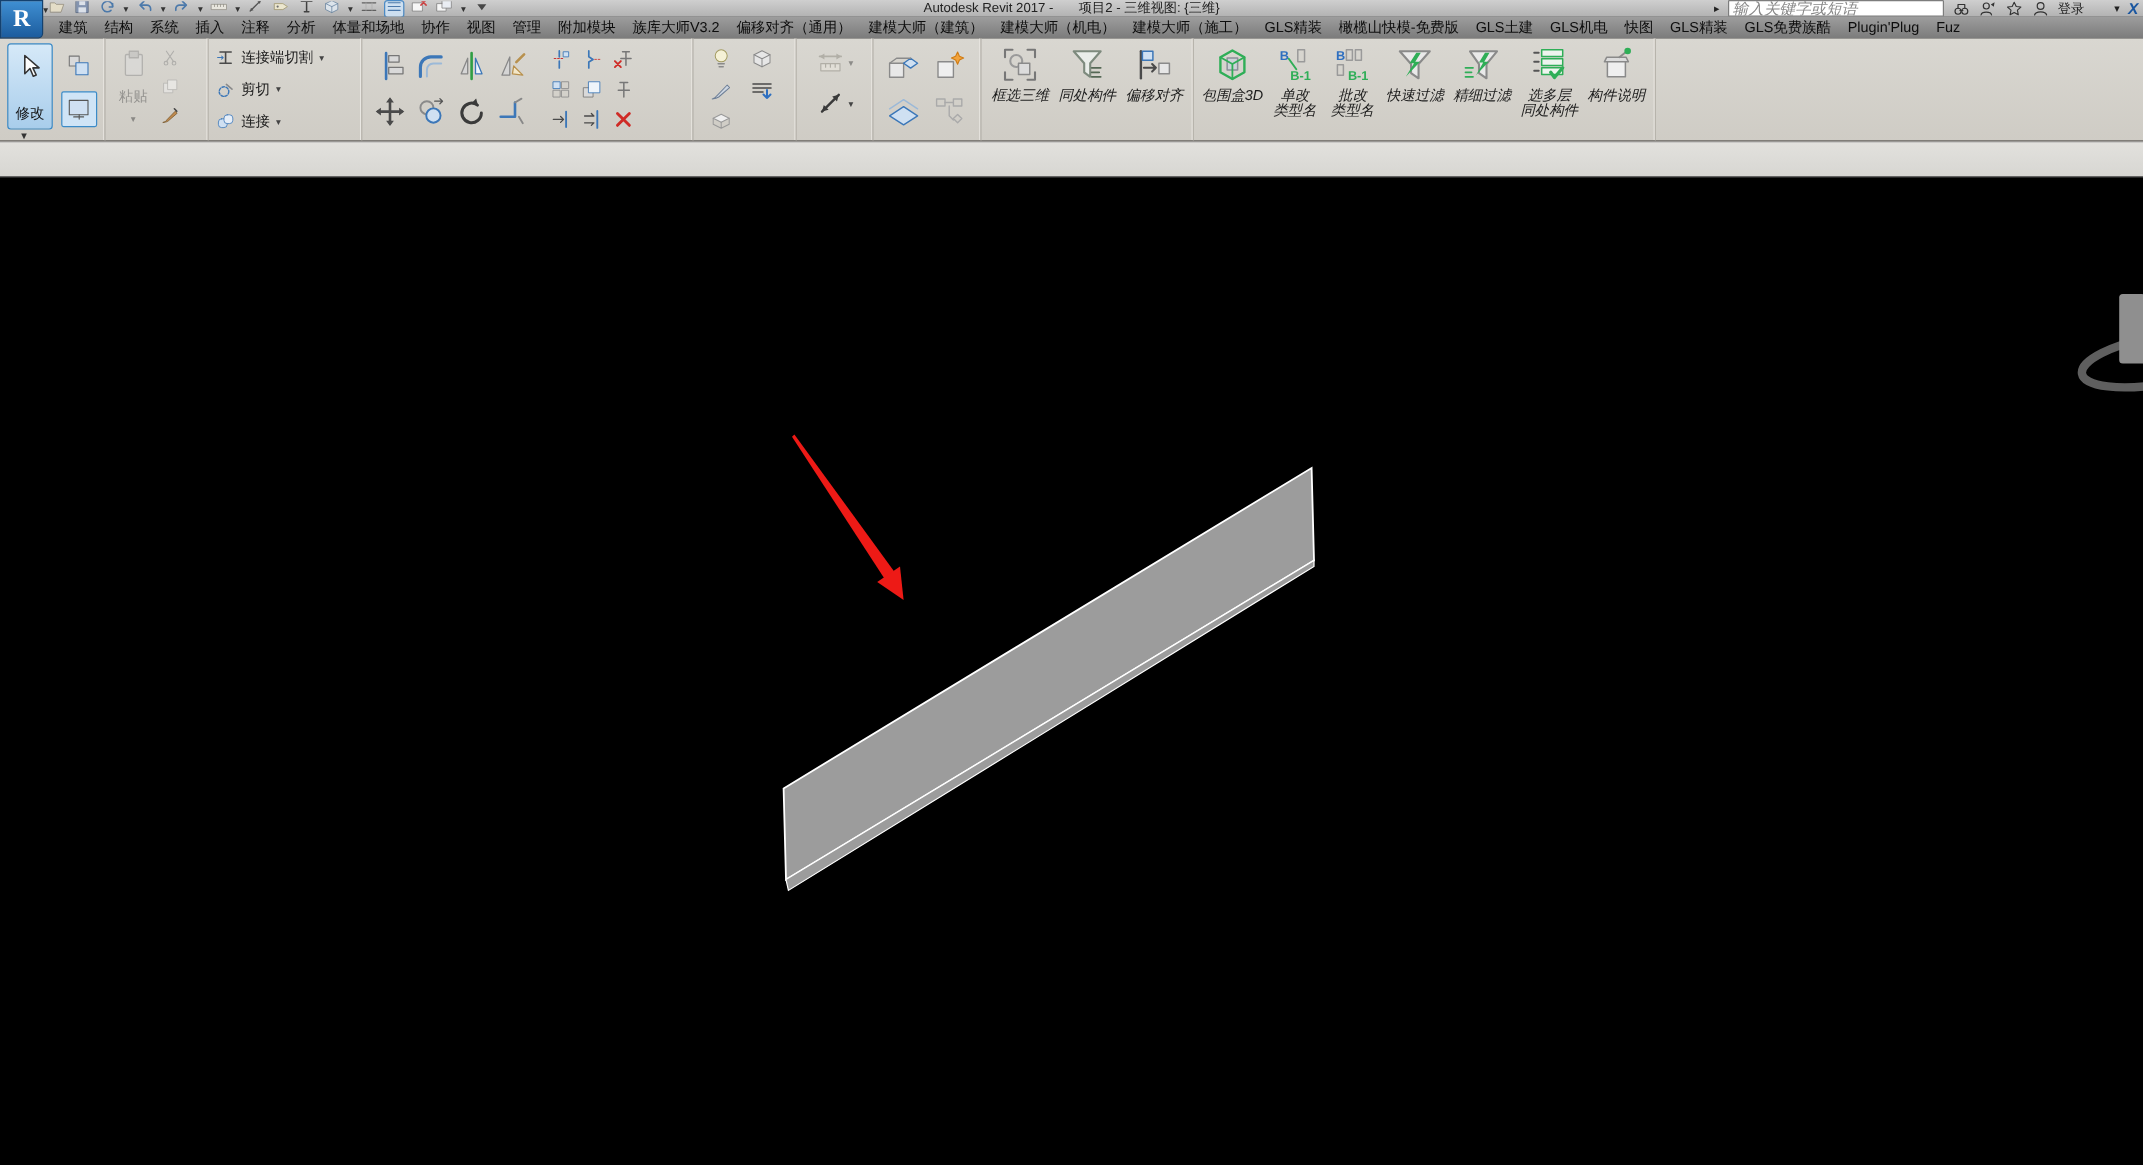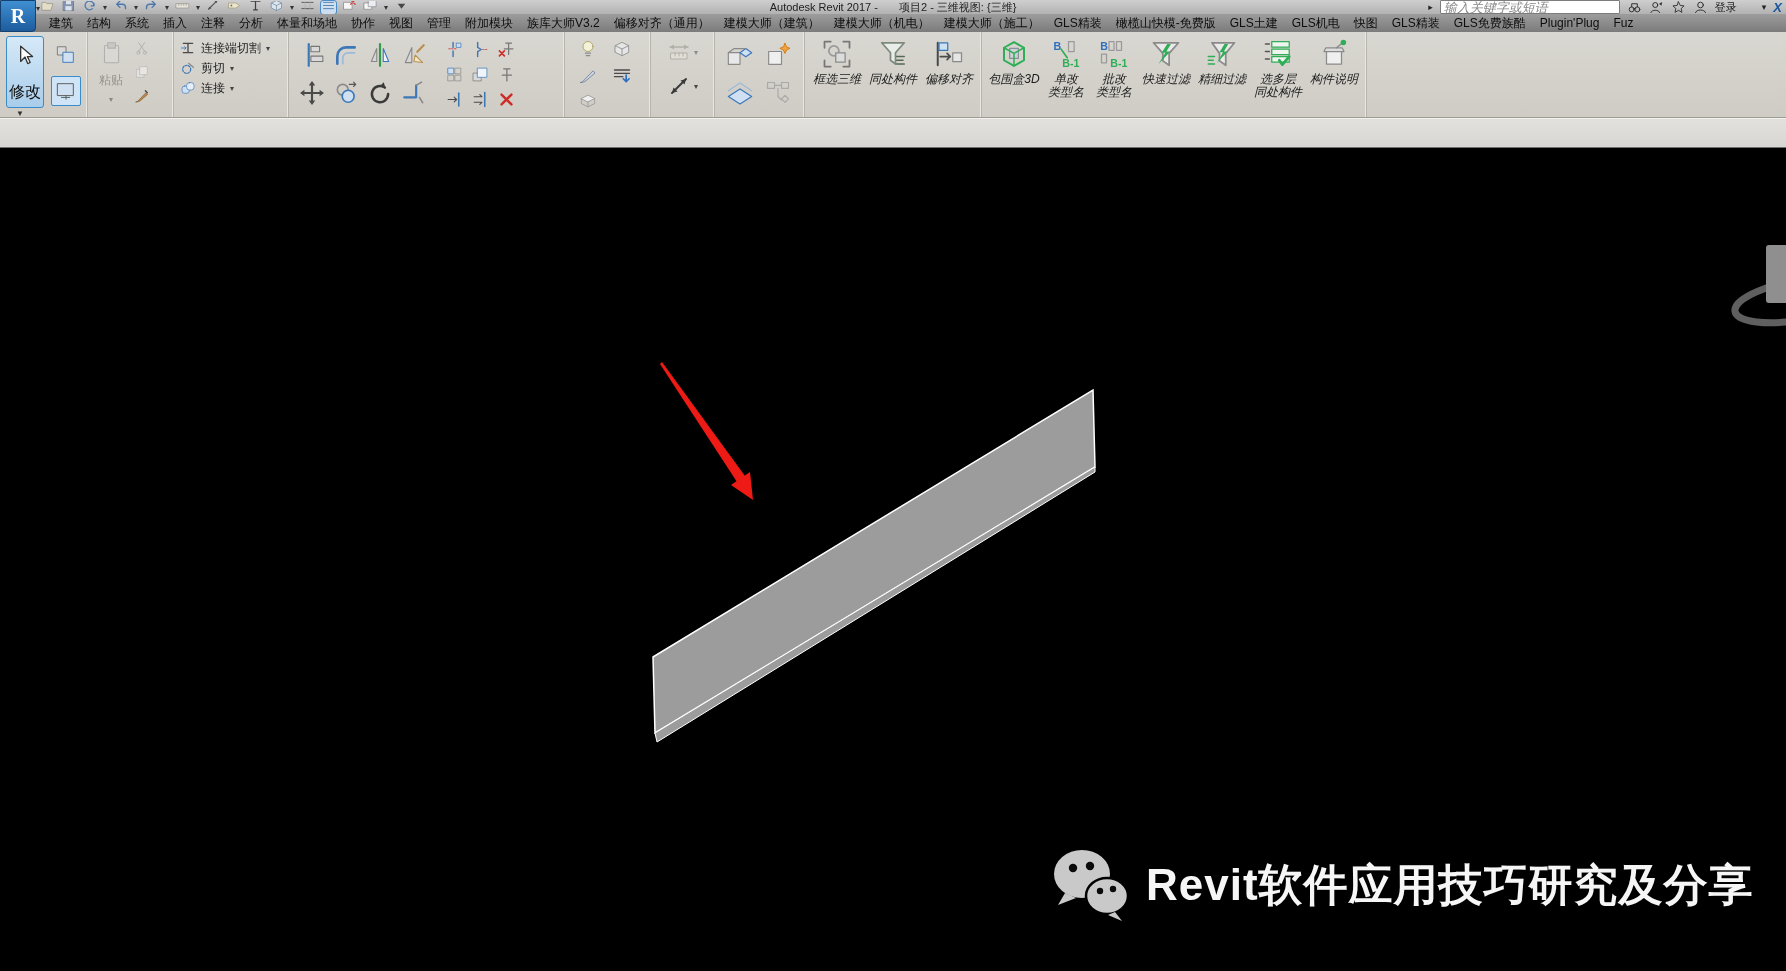--- a/index.html
+++ b/index.html
@@ -52,34 +52,34 @@
   .ic26{width:26px;height:26px;}
   .ic30{width:30px;height:30px;}
   .dis{opacity:.5;}
   .caret{font-size:8px;color:#444;}
 
   
   .p-select{width:88px;}
   .modify-btn{width:40px;height:72px;background:linear-gradient(#d6e9f8,#a8cdeb);
     border:1px solid #3b8bc8;border-radius:3px;display:flex;flex-direction:column;
     align-items:center;justify-content:space-between;padding:6px 0 4px;box-sizing:border-box;}
-  .modify-btn .lbl{font-size:16px;color:#111;}
+  .modify-btn .lbl{font-size:12px;color:#111;}
   .sel-col{display:flex;flex-direction:column;gap:6px;margin-left:7px;margin-top:4px;}
   .sel-col .tog{width:28px;height:28px;display:flex;align-items:center;justify-content:center;border:1px solid transparent;}
   .sel-col .tog.on{border:1px solid #3b8bc8;background:#cfe4f6;border-radius:2px;}
   .panel-caret{position:absolute;left:16px;bottom:-1px;font-size:8px;color:#333;}
 
   
   .p-clip{width:86px;gap:6px;}
   .paste-btn{width:34px;height:72px;display:flex;flex-direction:column;align-items:center;justify-content:space-between;padding:4px 0;box-sizing:border-box;}
   .paste-btn .lbl{font-size:12px;color:#555;}
   .clip-col{display:flex;flex-direction:column;gap:8px;margin-top:4px;}
 
   
-  .p-geo{width:115px;flex-direction:column;padding:6px 6px;}
+  .p-geo{width:128px;flex-direction:column;justify-content:space-between;padding:6px 6px;}
   .geo-row{display:flex;align-items:center;gap:5px;height:20px;}
   .geo-label{font-size:12px;color:#1c1c1c;white-space:nowrap;}
 
   
   .p-mod{width:276px;gap:10px;}
   .icgrid{display:grid;grid-auto-flow:row;}
   .g-large{grid-template-columns:repeat(4,34px);grid-auto-rows:38px;align-items:center;justify-items:center;}
   .g-large .ic{width:26px;height:26px;}
   .g-small{grid-template-columns:repeat(3,26px);grid-auto-rows:25px;align-items:center;justify-items:center;margin-top:1px;}
   .g-small .ic{width:17px;height:17px;}
@@ -718,28 +718,15 @@
         <polygon points="660,216 662,214 745,328 737,334" fill="#ed1a16"></polygon>
         <polygon points="753,352 731,337 750,324" fill="#ed1a16"></polygon>
       </g>
 
       <g>
         <ellipse cx="1800" cy="152" rx="66" ry="20" fill="none" stroke="#5f5f5f" stroke-width="7" transform="rotate(-10 1800 152)"></ellipse>
         <rect x="1766" y="97" width="22" height="58" rx="3" fill="#8f8f8f"></rect>
       </g>
     </svg>
 
-    <div class="watermark">
-      <svg width="78" height="74" viewBox="0 0 78 74">
-        <ellipse cx="30" cy="26" rx="28" ry="24" fill="#c9c9c9"></ellipse>
-        <polygon points="13,45 6,57 24,50" fill="#c9c9c9"></polygon>
-        <circle cx="21" cy="20" r="4.2" fill="#0a0a0a"></circle>
-        <circle cx="38" cy="18" r="4.2" fill="#0a0a0a"></circle>
-        <ellipse cx="55" cy="48" rx="21" ry="18" fill="#c9c9c9" stroke="#000" stroke-width="2.5"></ellipse>
-        <polygon points="63,64 70,73 56,67" fill="#c9c9c9"></polygon>
-        <circle cx="48" cy="43" r="3.2" fill="#0a0a0a"></circle>
-        <circle cx="61" cy="41" r="3.2" fill="#0a0a0a"></circle>
-      </svg>
-      <span class="wm-text">Revit软件应用技巧研究及分享</span>
-    </div>
   </div>
 
 </div>
 
 </body></html>

